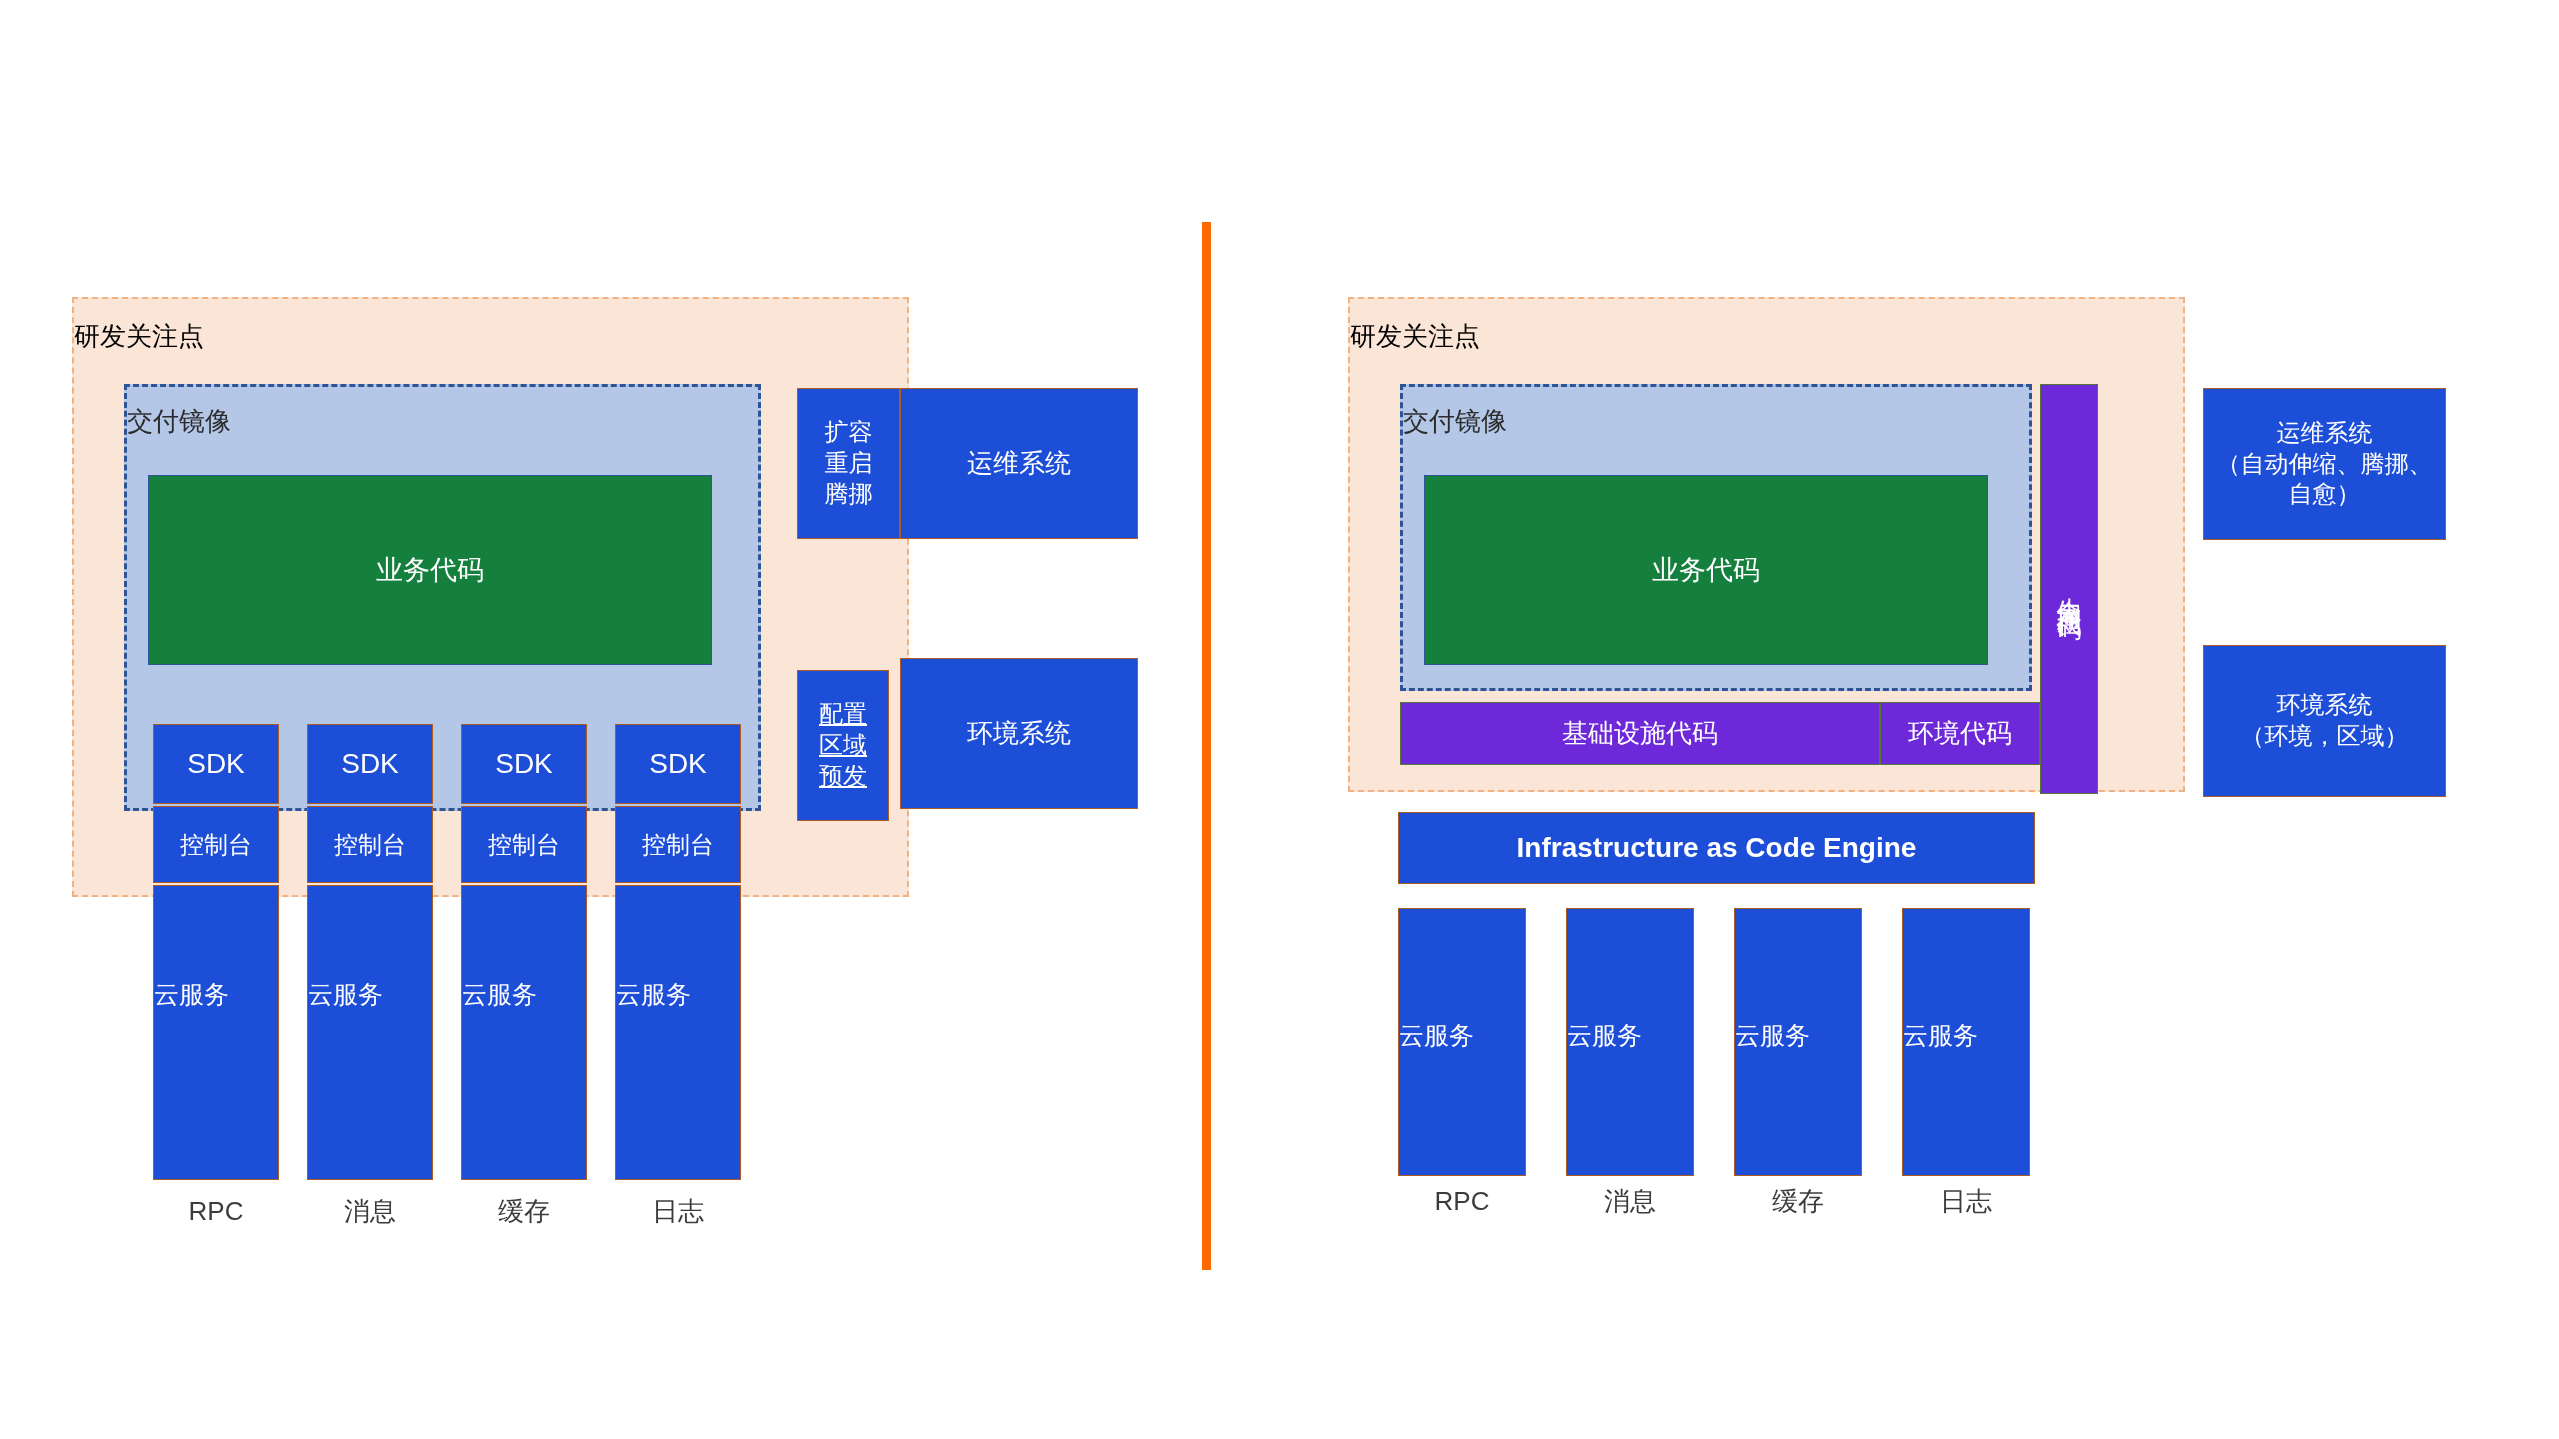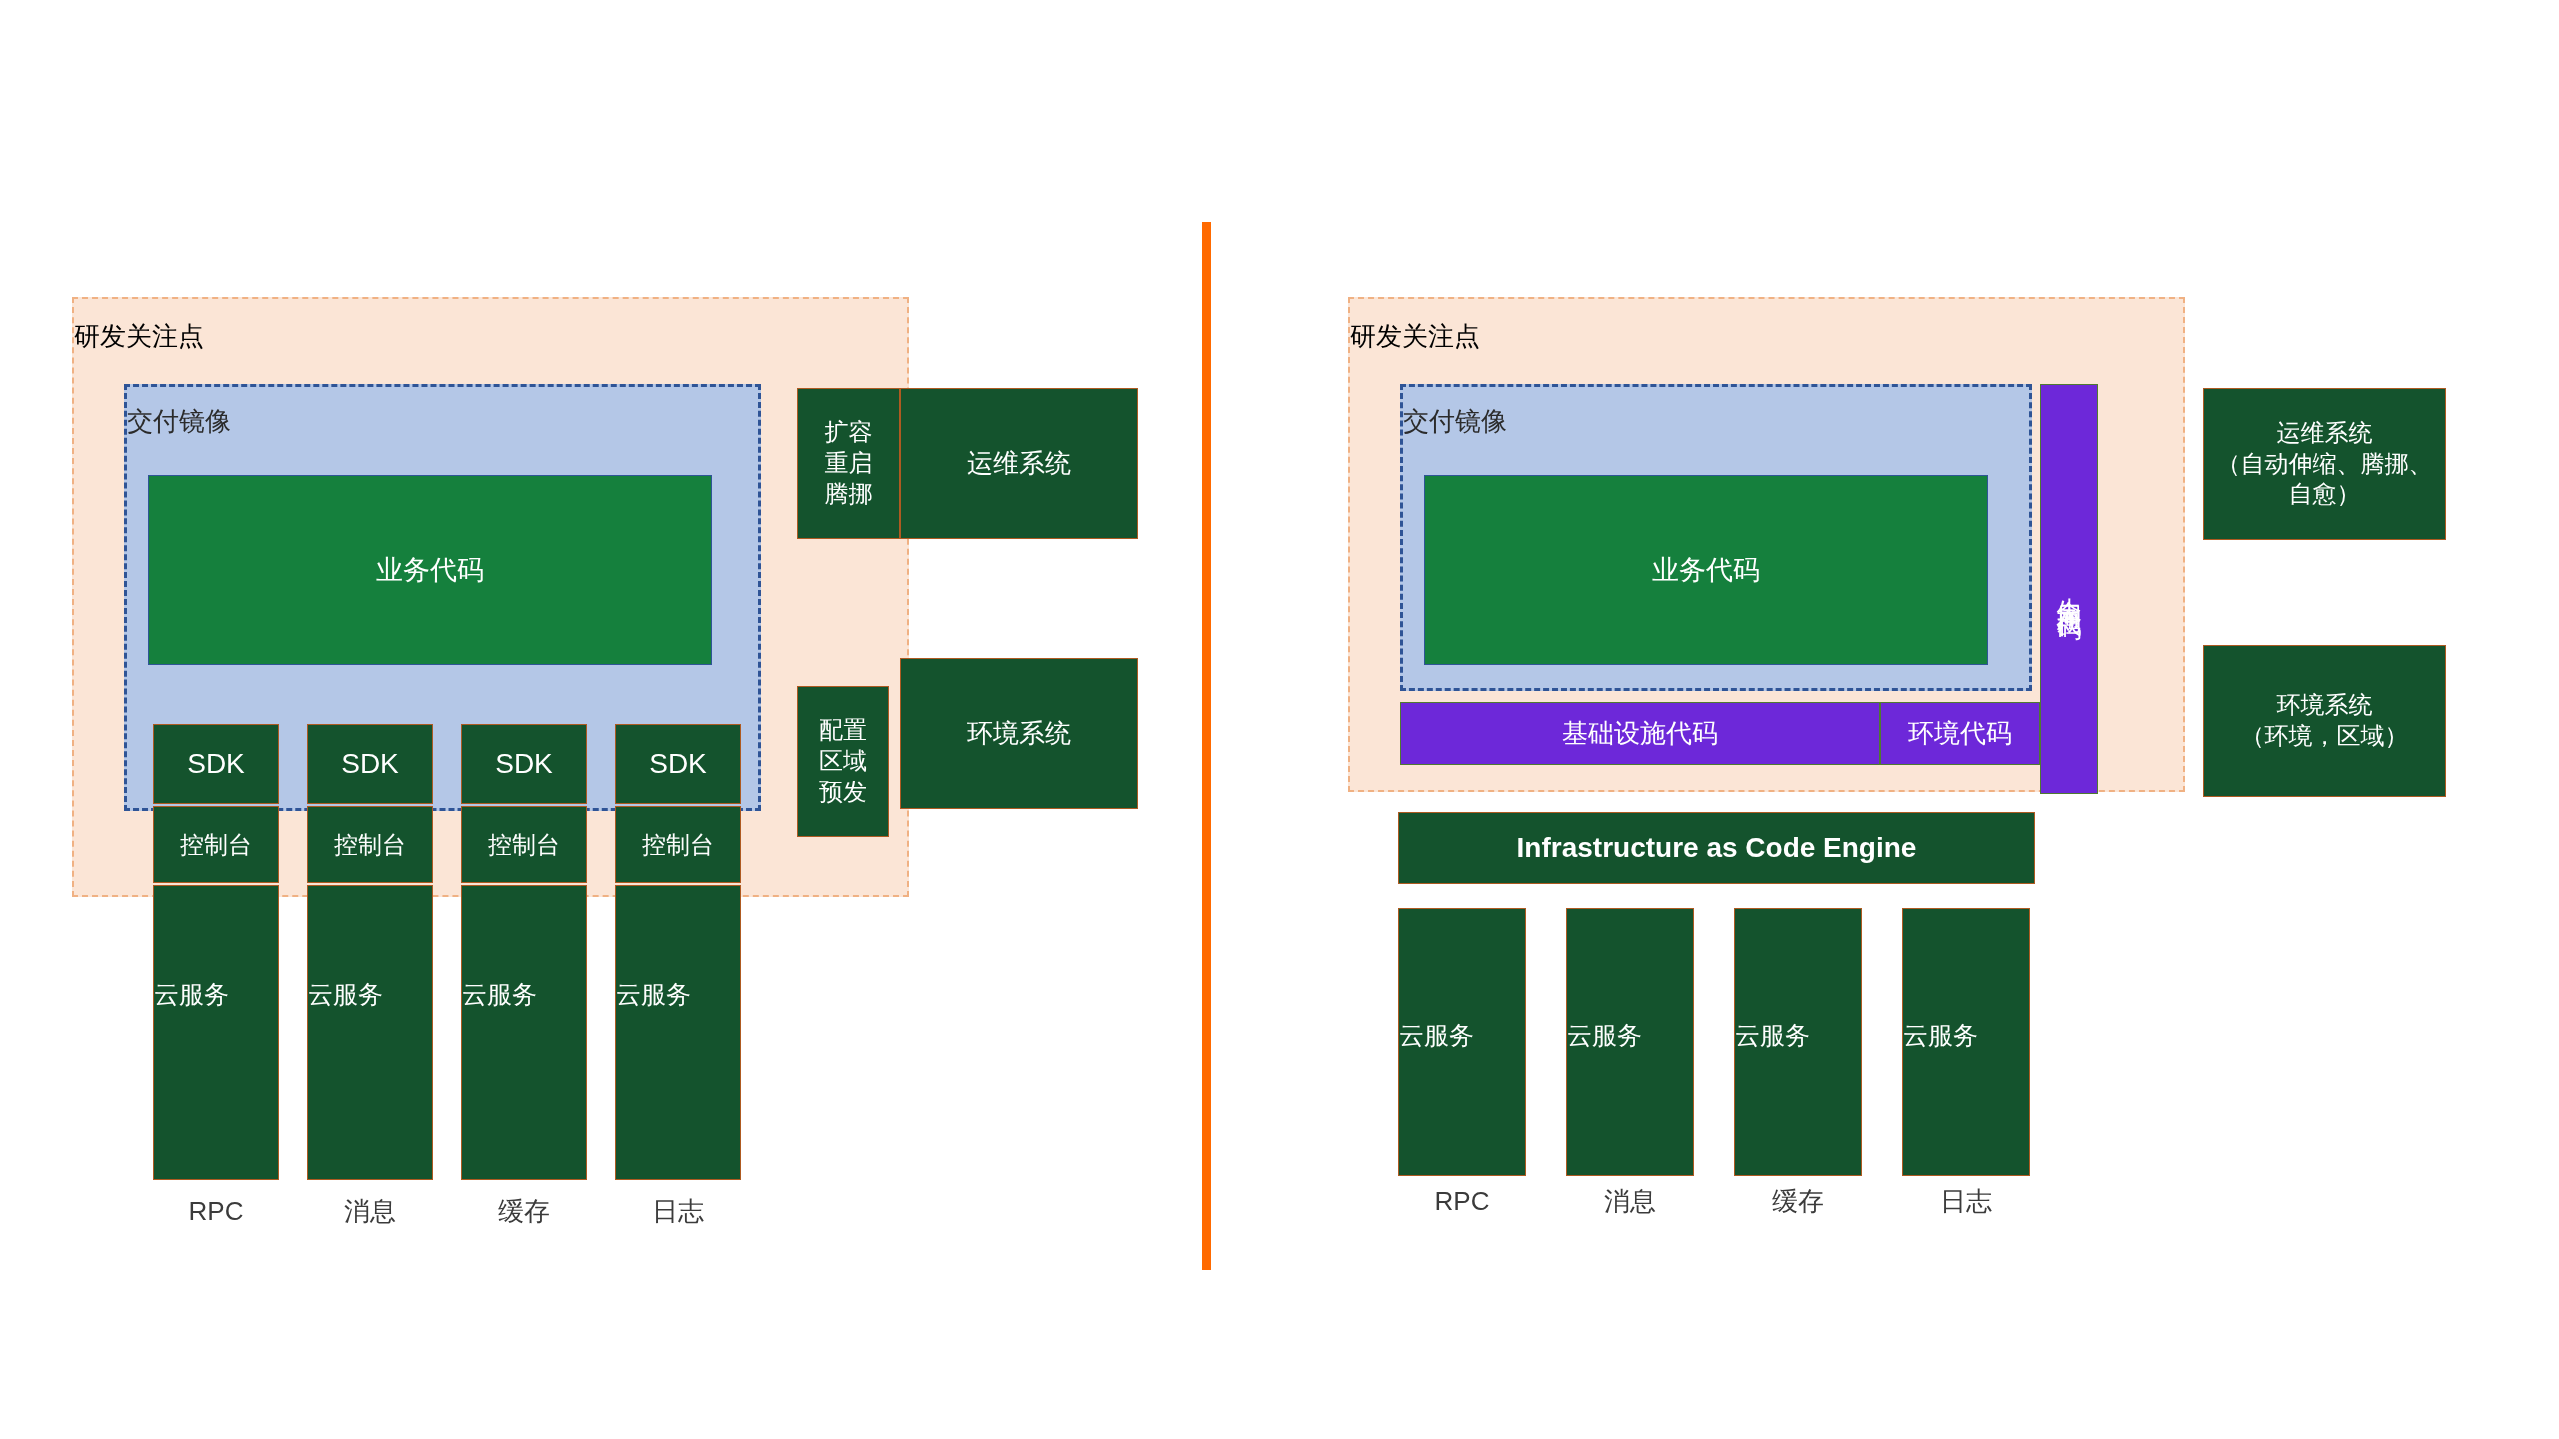--- a/index.html
+++ b/index.html
@@ -25,21 +25,21 @@
     position:absolute;left:1202px;top:222px;
     width:9px;height:1048px;background:#FF6A00;
   }
 
   
   .box{position:absolute;box-sizing:border-box;display:flex;
        align-items:center;justify-content:center;text-align:center;}
   .beige{background:#FBE5D6;border:2px dashed #F0B183;}
   .lightblue{background:#B4C7E7;border:3px dashed #2F5496;}
   .blue{background:#15803d;border:1px solid #2F5597;color:#ffffff;margin-top:20px;}
-  .orange{background:#14532d;border:1.5px solid #AE5A21;color:#ffffff;}
+  .orange{background:#1d4ed8;border:1.5px solid #AE5A21;color:#ffffff;}
   .green{background:#6d28d9;border:1.5px solid #4F7A30;color:#ffffff;}
   .plainlbl{color:#3b3b3b;}
 
   .cap-top{align-items:flex-start;}
   .cap-top > span{display:block;width:100%;text-align:left;}
 
   .vertical{writing-mode:vertical-rl;text-orientation:upright;
             letter-spacing:4px;line-height:1.0;}
 
   .multi{white-space:pre-line;line-height:1.28;}
@@ -108,21 +108,21 @@
     <div class="box orange cap-top" style="left:615px;top:885px;width:126px;height:295px;padding-top:92px;font-size:25px;">
       <span>云服务</span>
     </div>
     <div class="box plainlbl" style="left:615px;top:1190px;width:126px;height:42px;font-size:26px;">日志</div>
 
     <div class="box orange multi" style="left:797px;top:388px;width:103px;height:151px;font-size:24px;">扩容
 重启
 腾挪</div>
     <div class="box orange" style="left:900px;top:388px;width:238px;height:151px;font-size:26px;">运维系统</div>
 
-    <div class="box orange multi" style="left:797px;top:686px;width:92px;height:151px;font-size:24px;">配置
+    <div class="box orange multi" style="left:797px;top:670px;width:92px;height:151px;font-size:24px;text-decoration:underline;">配置
 区域
 预发</div>
     <div class="box orange" style="left:900px;top:658px;width:238px;height:151px;font-size:26px;">环境系统</div>
 
   </div>
 
   <div>
 
     <div class="box beige cap-top" style="left:1348px;top:297px;width:837px;height:495px;padding-top:20px;font-size:26px;">
       <span>研发关注点</span>

